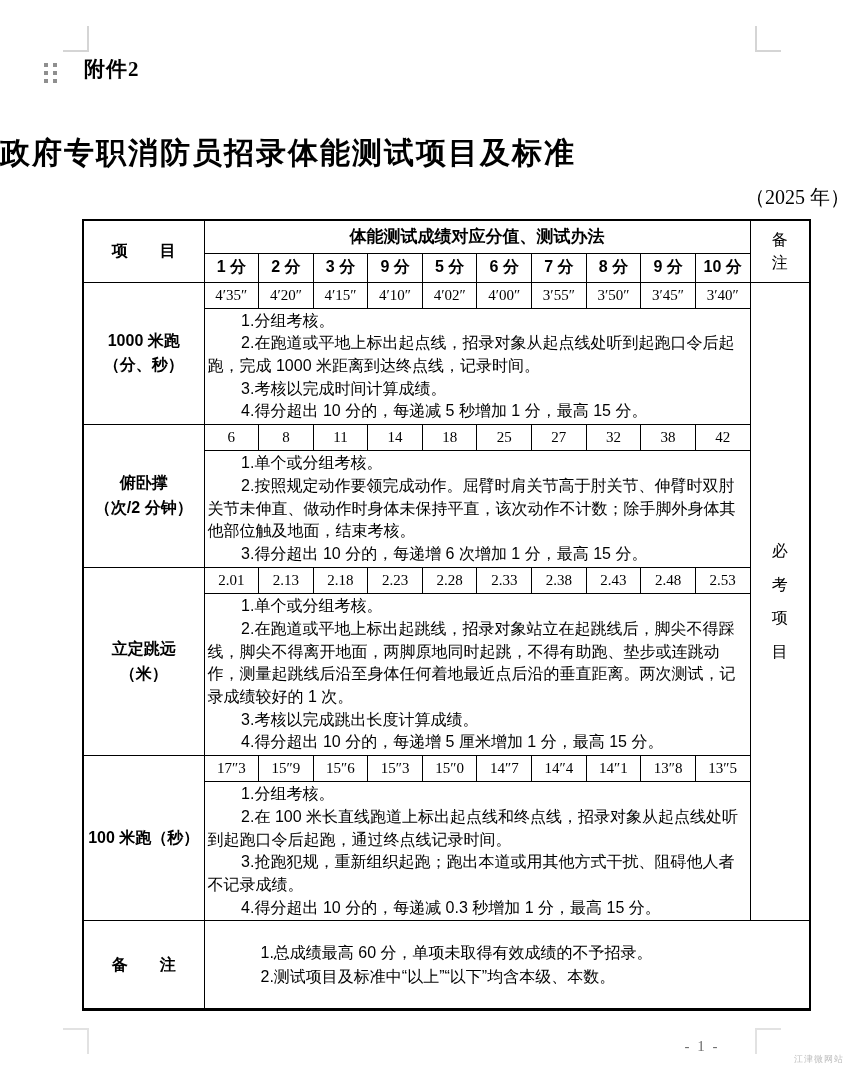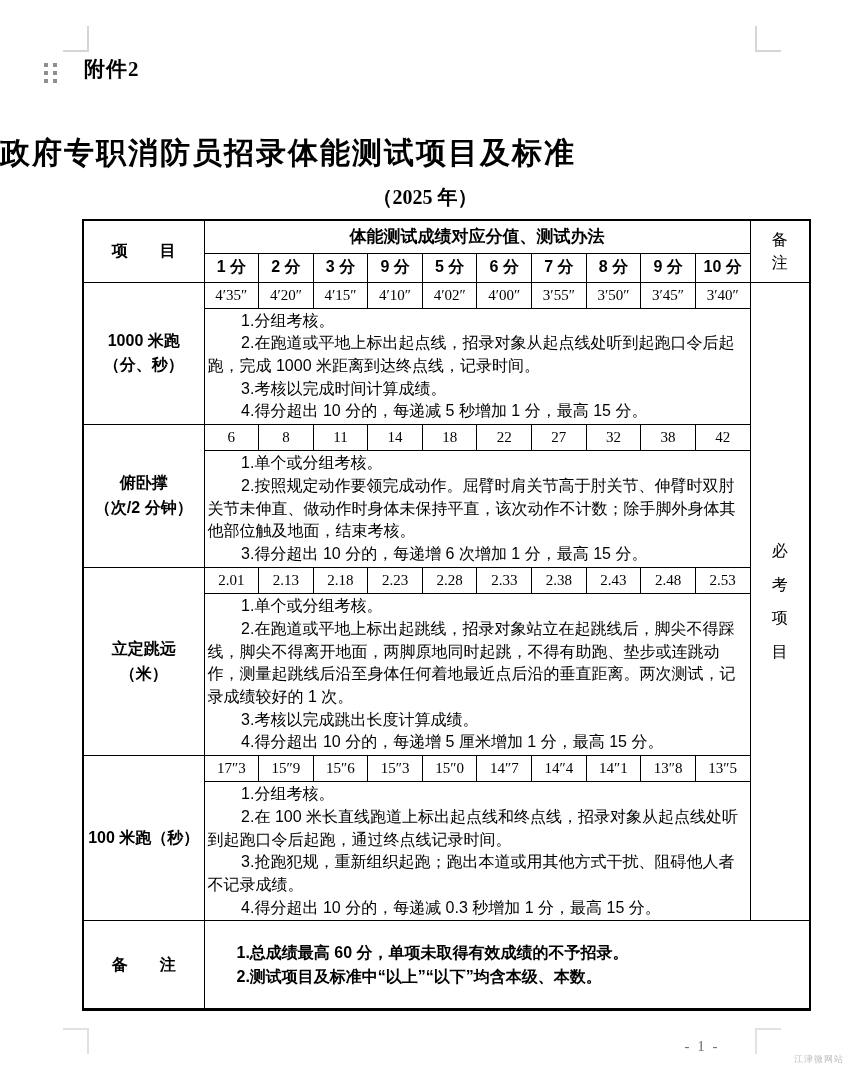--- a/index.html
+++ b/index.html
@@ -38,22 +38,22 @@
   }
 
   .doc-title {
     position: absolute; left: 0; top: 133px; width: 100%;
     text-align: left;
     font-family: "Liberation Sans", "DejaVu Sans", sans-serif;
     font-weight: 700; font-size: 30px; letter-spacing: 2px;
   }
   .doc-subtitle {
     position: absolute; left: 0; top: 184px; width: 100%;
-    text-align: center;
-    font-weight: 700; font-size: 20px;
+    text-align: right;
+    font-weight: 400; font-size: 20px;
   }
 
   
   table.std {
     position: absolute; left: 62px; top: 219px;
     width: 727px;
     border-collapse: collapse;
     table-layout: fixed;
     border: 2px solid #000;
     border-bottom-width: 3px;
@@ -97,21 +97,21 @@
   .v-stack {
     width: 1.05em; margin: 0 auto;
     word-break: break-all; text-align: center;
     font-size: 16px;
   }
   .v-stack.head { font-weight: 400; line-height: 1.45;
     font-family: "Liberation Sans", "DejaVu Sans", sans-serif; }
   .v-stack.body { line-height: 2.1;
     font-family: "Liberation Sans", "DejaVu Sans", sans-serif; }
 
-  td.notes { padding-left: 32px; font-weight: bold; }
+  td.notes { padding-left: 56px; }
   td.notes p {
     font-size: 16px; line-height: 1.5;
     font-family: "Liberation Sans", "DejaVu Sans", sans-serif;
   }
 
   .page-number {
     position: absolute; left: 652px; top: 1038px; width: 100px;
     text-align: center; color: #6e6e6e; font-size: 15px; letter-spacing: 2px;
   }
   .watermark {
@@ -206,21 +206,21 @@
       </tr>
 
       <tr class="r-v">
         <td class="item" rowspan="2">俯卧撑
 （次/2 分钟）</td>
       <td class="val">6</td>
           <td class="val">8</td>
           <td class="val">11</td>
           <td class="val">14</td>
           <td class="val">18</td>
-          <td class="val">22</td>
+          <td class="val">25</td>
           <td class="val">27</td>
           <td class="val">32</td>
           <td class="val">38</td>
           <td class="val">42</td>
         </tr>
       <tr class="r-m2">
         <td class="method" colspan="10">
             <p>1.单个或分组考核。</p>
             <p>2.按照规定动作要领完成动作。屈臂时肩关节高于肘关节、伸臂时双肘关节未伸直、做动作时身体未保持平直，该次动作不计数；除手脚外身体其他部位触及地面，结束考核。</p>
             <p>3.得分超出 10 分的，每递增 6 次增加 1 分，最高 15 分。</p>

